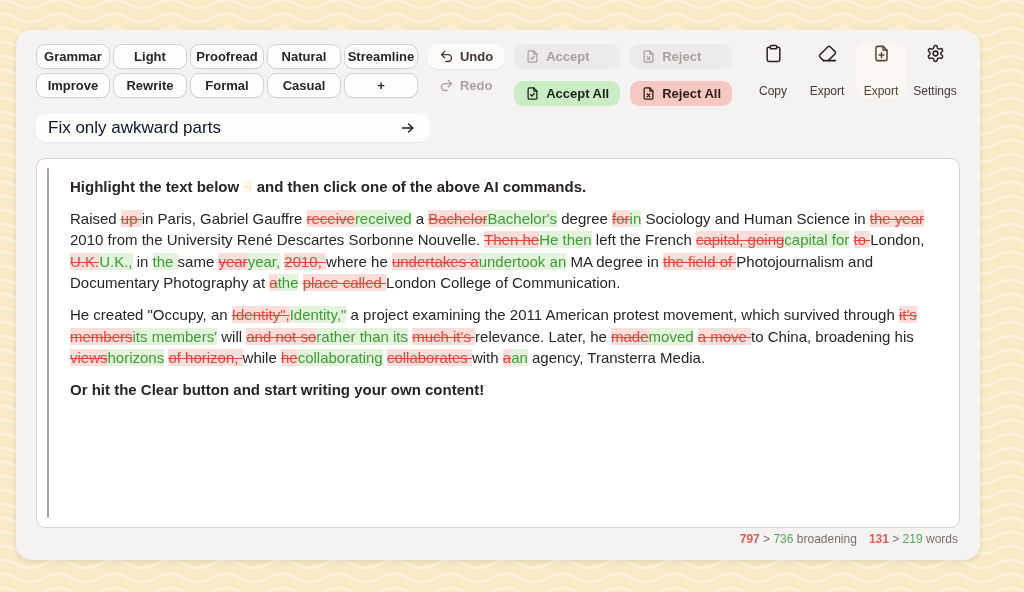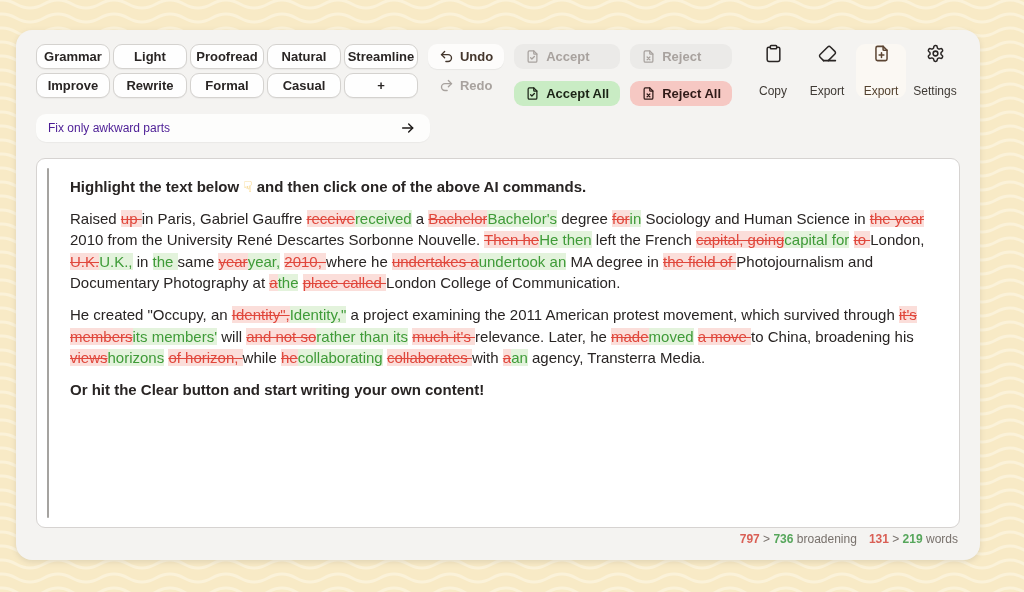--- a/index.html
+++ b/index.html
@@ -38,21 +38,21 @@
     font-family:inherit; font-size:12px; color:#3f3a35; cursor:pointer; }
   .tool.active { background:#fbf8f3; color:#54422f; }
   .tool.active svg { stroke:#5c4533; }
   .tool svg { stroke:#292524; }
 
   
   .prompt-row { margin-top:8px; width:394px; height:28px; background:#fdfdfc;
     border-radius:10px; display:flex; align-items:center; padding:0 12px;
     box-shadow:0 1px 1px rgba(0,0,0,.04); }
   .prompt-input { flex:1; border:none; outline:none; background:transparent;
-    font-family:inherit; font-size:12px; color:#4c1d95; }
+    font-family:inherit; font-size:17px; color:#0f172a; }
   .prompt-submit { border:none; background:transparent; cursor:pointer; display:flex;
     align-items:center; padding:2px; }
 
   
   .editor { position:relative; margin-top:16px; flex:1; background:#ffffff;
     border:1px solid #d6d3d1; border-radius:9px; padding:17px 22px 16px 24px;
     font-size:15px; line-height:1.44; color:#292524; overflow:hidden; }
   .editor-rule { position:absolute; left:10px; top:9px; bottom:9px; width:2px;
     background:#a5a3a0; border-radius:2px; }
   .editor p { margin:0 0 10px 9px; }
@@ -60,21 +60,21 @@
   .seg-del { color:var(--del-color); background:var(--del-bg);
     text-decoration:line-through; cursor:pointer; }
   .seg-ins { color:var(--ins-color); background:var(--ins-bg);
     cursor:pointer; }
   .seg-pointer { color:#f2c14e; font-weight:400; }
 
   
   .status-row { height:22px; display:flex; justify-content:flex-end; align-items:center;
     gap:12px; font-size:12px; color:#78716c; padding-right:2px; }
   .num-before { color:var(--before-color); font-weight:600; }
-  .num-after { color:var(--after-color); font-weight:700; }
+  .num-after { color:var(--after-color); font-weight:400; }
 </style>
 </head>
 <body>
 
 <svg id="bg-waves" xmlns="http://www.w3.org/2000/svg">
     <path d="M-40 4 q 14 8 28 0 q 14 -8 28 0 q 14 8 28 0 q 14 -8 28 0 q 14 8 28 0 q 14 -8 28 0 q 14 8 28 0 q 14 -8 28 0 q 14 8 28 0 q 14 -8 28 0 q 14 8 28 0 q 14 -8 28 0 q 14 8 28 0 q 14 -8 28 0 q 14 8 28 0 q 14 -8 28 0 q 14 8 28 0 q 14 -8 28 0 q 14 8 28 0 q 14 -8 28 0 q 14 8 28 0 q 14 -8 28 0 q 14 8 28 0 q 14 -8 28 0 q 14 8 28 0 q 14 -8 28 0 q 14 8 28 0 q 14 -8 28 0 q 14 8 28 0 q 14 -8 28 0 q 14 8 28 0 q 14 -8 28 0 q 14 8 28 0 q 14 -8 28 0 q 14 8 28 0 q 14 -8 28 0 q 14 8 28 0 q 14 -8 28 0 q 14 8 28 0 q 14 -8 28 0 " fill="none" stroke="#fbf2d9" stroke-width="3"></path>
     <path d="M-40 18 q 14 8 28 0 q 14 -8 28 0 q 14 8 28 0 q 14 -8 28 0 q 14 8 28 0 q 14 -8 28 0 q 14 8 28 0 q 14 -8 28 0 q 14 8 28 0 q 14 -8 28 0 q 14 8 28 0 q 14 -8 28 0 q 14 8 28 0 q 14 -8 28 0 q 14 8 28 0 q 14 -8 28 0 q 14 8 28 0 q 14 -8 28 0 q 14 8 28 0 q 14 -8 28 0 q 14 8 28 0 q 14 -8 28 0 q 14 8 28 0 q 14 -8 28 0 q 14 8 28 0 q 14 -8 28 0 q 14 8 28 0 q 14 -8 28 0 q 14 8 28 0 q 14 -8 28 0 q 14 8 28 0 q 14 -8 28 0 q 14 8 28 0 q 14 -8 28 0 q 14 8 28 0 q 14 -8 28 0 q 14 8 28 0 q 14 -8 28 0 q 14 8 28 0 q 14 -8 28 0 " fill="none" stroke="#fbf2d9" stroke-width="3"></path>
     <path d="M-40 32 q 14 8 28 0 q 14 -8 28 0 q 14 8 28 0 q 14 -8 28 0 q 14 8 28 0 q 14 -8 28 0 q 14 8 28 0 q 14 -8 28 0 q 14 8 28 0 q 14 -8 28 0 q 14 8 28 0 q 14 -8 28 0 q 14 8 28 0 q 14 -8 28 0 q 14 8 28 0 q 14 -8 28 0 q 14 8 28 0 q 14 -8 28 0 q 14 8 28 0 q 14 -8 28 0 q 14 8 28 0 q 14 -8 28 0 q 14 8 28 0 q 14 -8 28 0 q 14 8 28 0 q 14 -8 28 0 q 14 8 28 0 q 14 -8 28 0 q 14 8 28 0 q 14 -8 28 0 q 14 8 28 0 q 14 -8 28 0 q 14 8 28 0 q 14 -8 28 0 q 14 8 28 0 q 14 -8 28 0 q 14 8 28 0 q 14 -8 28 0 q 14 8 28 0 q 14 -8 28 0 " fill="none" stroke="#fbf2d9" stroke-width="3"></path>
     <path d="M-40 46 q 14 8 28 0 q 14 -8 28 0 q 14 8 28 0 q 14 -8 28 0 q 14 8 28 0 q 14 -8 28 0 q 14 8 28 0 q 14 -8 28 0 q 14 8 28 0 q 14 -8 28 0 q 14 8 28 0 q 14 -8 28 0 q 14 8 28 0 q 14 -8 28 0 q 14 8 28 0 q 14 -8 28 0 q 14 8 28 0 q 14 -8 28 0 q 14 8 28 0 q 14 -8 28 0 q 14 8 28 0 q 14 -8 28 0 q 14 8 28 0 q 14 -8 28 0 q 14 8 28 0 q 14 -8 28 0 q 14 8 28 0 q 14 -8 28 0 q 14 8 28 0 q 14 -8 28 0 q 14 8 28 0 q 14 -8 28 0 q 14 8 28 0 q 14 -8 28 0 q 14 8 28 0 q 14 -8 28 0 q 14 8 28 0 q 14 -8 28 0 q 14 8 28 0 q 14 -8 28 0 " fill="none" stroke="#fbf2d9" stroke-width="3"></path>
     <path d="M-40 60 q 14 8 28 0 q 14 -8 28 0 q 14 8 28 0 q 14 -8 28 0 q 14 8 28 0 q 14 -8 28 0 q 14 8 28 0 q 14 -8 28 0 q 14 8 28 0 q 14 -8 28 0 q 14 8 28 0 q 14 -8 28 0 q 14 8 28 0 q 14 -8 28 0 q 14 8 28 0 q 14 -8 28 0 q 14 8 28 0 q 14 -8 28 0 q 14 8 28 0 q 14 -8 28 0 q 14 8 28 0 q 14 -8 28 0 q 14 8 28 0 q 14 -8 28 0 q 14 8 28 0 q 14 -8 28 0 q 14 8 28 0 q 14 -8 28 0 q 14 8 28 0 q 14 -8 28 0 q 14 8 28 0 q 14 -8 28 0 q 14 8 28 0 q 14 -8 28 0 q 14 8 28 0 q 14 -8 28 0 q 14 8 28 0 q 14 -8 28 0 q 14 8 28 0 q 14 -8 28 0 " fill="none" stroke="#fbf2d9" stroke-width="3"></path>

